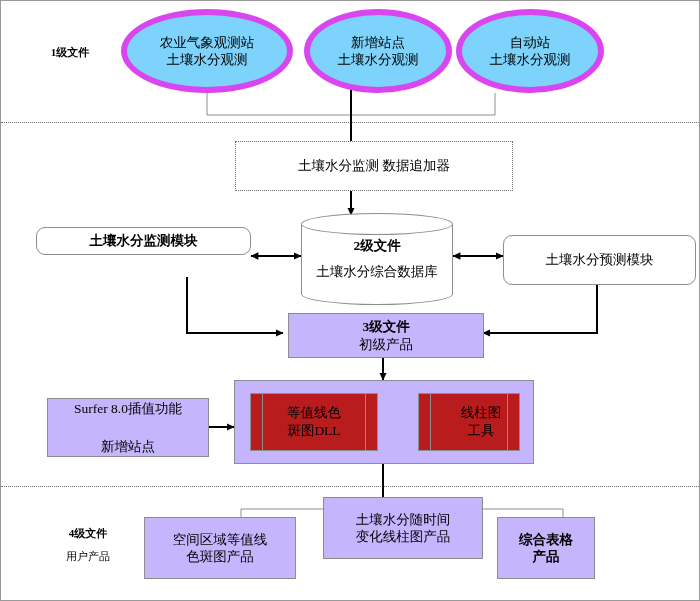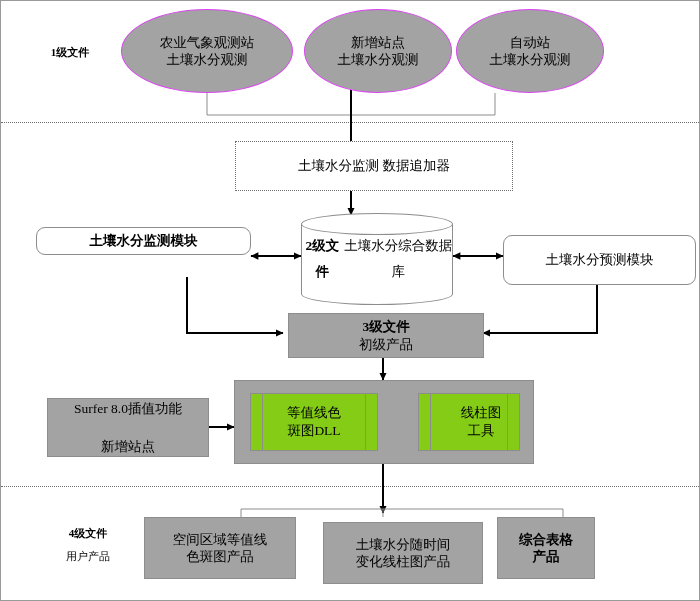--- a/index.html
+++ b/index.html
@@ -23,52 +23,52 @@
     display: flex;
     flex-direction: column;
     align-items: center;
     justify-content: center;
     text-align: center;
     color: #000000;
     line-height: 1.28;
   }
   .rect {
     border: 1px solid #8d8d8d;
-    background: #a3a3a3;
+    background: #c4b5fd;
   }
   .rect-round {
     border: 1px solid #8d8d8d;
     background: #ffffff;
     border-radius: 9px;
   }
   .dashed {
     border: 1px dotted #6e6e6e;
     background: #ffffff;
   }
   .ellipse {
-    border: 1px solid #d946ef;
-    background: #a3a3a3;
+    border: 6px solid #d946ef;
+    background: #7dd3fc;
     border-radius: 50%;
   }
   .label-free {
     position: absolute;
     text-align: center;
     color: #000000;
     line-height: 1.35;
   }
   .bold { font-weight: bold; }
   .kai { font-family: "Liberation Serif", "DejaVu Serif", serif; }
   .t13 { font-size: 13.5px; }
   .t14 { font-size: 11px; }
   
   .predef {
     position: absolute;
     box-sizing: border-box;
     border: 1px solid #8d8d8d;
-    background: #84cc16;
+    background: #b91c1c;
     display: flex;
     flex-direction: column;
     align-items: center;
     justify-content: center;
     text-align: center;
     line-height: 1.3;
   }
   .predef::before,
   .predef::after {
     content: "";
@@ -110,23 +110,23 @@
     border: 1px solid #8d8d8d;
     border-radius: 50%;
     background: #ffffff;
     box-sizing: border-box;
     clip-path: inset(50% -2px -2px -2px);
   }
   .cyl .cyl-text {
     position: absolute;
     left: 0; right: 0; top: 0; bottom: 0;
     display: flex;
+    flex-direction: column;
     align-items: center;
     justify-content: center;
-    text-align: center;
     line-height: 1.9;
   }
   svg.wires {
     position: absolute;
     left: 0; top: 0;
     width: 700px;
     height: 601px;
     pointer-events: none;
   }
   .sep {
@@ -259,21 +259,21 @@
   <div class="predef t13" style="left:417px; top:392px; width:102px; height:58px;padding-left:24px;">
     <div>线柱图</div>
     <div>工具</div>
   </div>
 
   <div class="node rect t13" style="left:143px; top:516px; width:152px; height:62px;">
     <div>空间区域等值线</div>
     <div>色斑图产品</div>
   </div>
 
-  <div class="node rect t13" style="left:322px; top:521px; width:160px; height:62px;">
+  <div class="node rect t13" style="left:322px; top:496px; width:160px; height:62px;">
     <div>土壤水分随时间</div>
     <div>变化线柱图产品</div>
   </div>
 
   <div class="node rect t13" style="left:496px; top:516px; width:98px; height:62px;font-weight:bold;">
     <div>综合表格</div>
     <div>产品</div>
   </div>
 
 </div>

